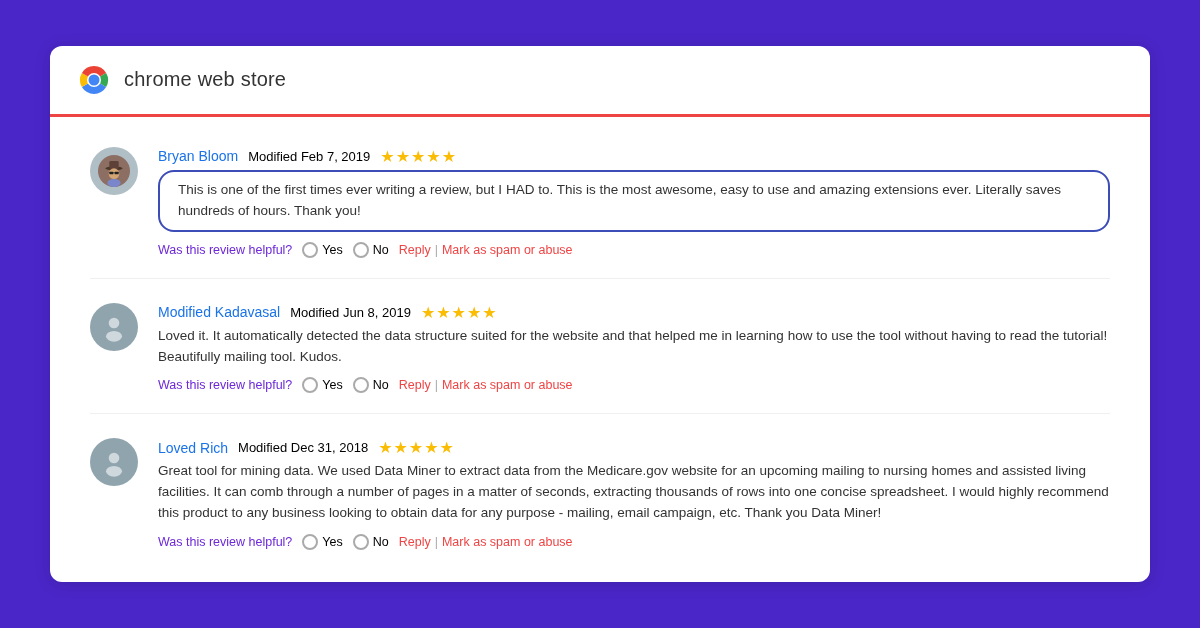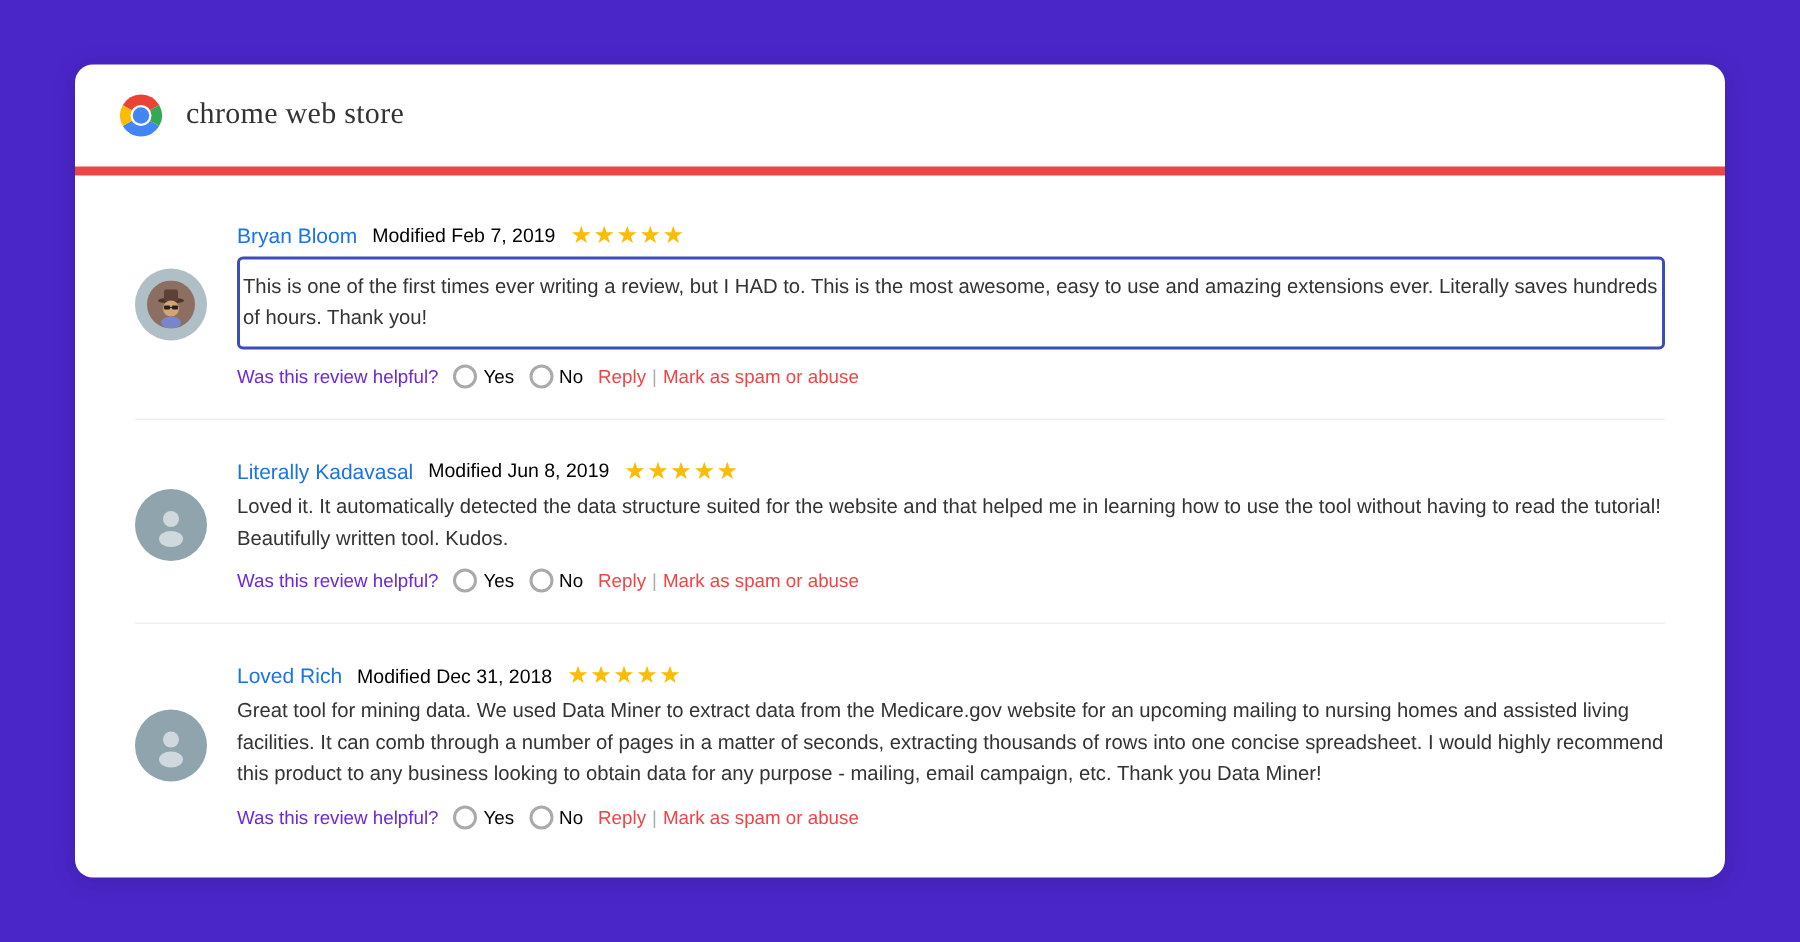--- a/index.html
+++ b/index.html
@@ -19,42 +19,41 @@
       border-radius: 12px;
       width: 1100px;
       padding: 0;
       box-shadow: 0 2px 16px rgba(0,0,0,0.15);
       overflow: hidden;
     }
     .header {
       display: flex;
       align-items: center;
       padding: 18px 28px;
-      border-bottom: 6px solid #ef4444;
-      font-family: Liberation Serif, serif;
+      border-bottom: 3px solid #ef4444;
     }
     .logo {
       width: 32px;
       height: 32px;
       margin-right: 14px;
       flex-shrink: 0;
     }
     .header-title {
       font-size: 20px;
       color: #333;
       font-weight: 400;
       letter-spacing: 0.2px;
     }
     .reviews-container {
       padding: 10px 0 16px 0;
     }
     .review {
       display: flex;
       padding: 20px 40px 16px 40px;
-      align-items: center;
+      align-items: flex-start;
     }
     .avatar {
       width: 48px;
       height: 48px;
       border-radius: 50%;
       margin-right: 20px;
       flex-shrink: 0;
       overflow: hidden;
       background: #b0bec5;
       display: flex;
@@ -98,22 +97,22 @@
     }
     .review-text {
       font-size: 13.5px;
       color: #333;
       line-height: 1.55;
       margin-bottom: 10px;
       margin-top: 4px;
     }
     .review-text.highlighted {
       border: 2px solid #3d4db7;
-      border-radius: 4px;
-      padding: 8px 2px;
+      border-radius: 16px;
+      padding: 8px 18px;
       margin-bottom: 10px;
       margin-top: 4px;
     }
     .helpful-row {
       display: flex;
       align-items: center;
       gap: 0;
       font-size: 12.5px;
       color: #555;
     }
@@ -247,31 +246,31 @@
     <div class="review">
       <div class="avatar avatar-person">
         <svg viewBox="0 0 48 48" width="48" height="48">
           <circle cx="24" cy="24" r="24" fill="#90a4ae"></circle>
           <circle cx="24" cy="18" r="8" fill="#cfd8dc"></circle>
           <ellipse cx="24" cy="38" rx="12" ry="8" fill="#cfd8dc"></ellipse>
         </svg>
       </div>
       <div class="review-content">
         <div class="review-header">
-          <span class="reviewer-name">Literally Kadavasal</span>
+          <span class="reviewer-name">Modified Kadavasal</span>
           <span class="review-date">Modified Jun 8, 2019</span>
           <div class="stars">
             <span class="star">★</span>
             <span class="star">★</span>
             <span class="star">★</span>
             <span class="star">★</span>
             <span class="star">★</span>
           </div>
         </div>
-        <div class="review-text">Loved it. It automatically detected the data structure suited for the website and that helped me in learning how to use the tool without having to read the tutorial! Beautifully written tool. Kudos.</div>
+        <div class="review-text">Loved it. It automatically detected the data structure suited for the website and that helped me in learning how to use the tool without having to read the tutorial! Beautifully mailing tool. Kudos.</div>
         <div class="helpful-row">
           <span class="helpful-label">Was this review helpful?</span>
           <label class="radio-option">
             <span class="radio-circle"></span>
             <span class="radio-label">Yes</span>
           </label>
           <label class="radio-option">
             <span class="radio-circle"></span>
             <span class="radio-label">No</span>
           </label>

